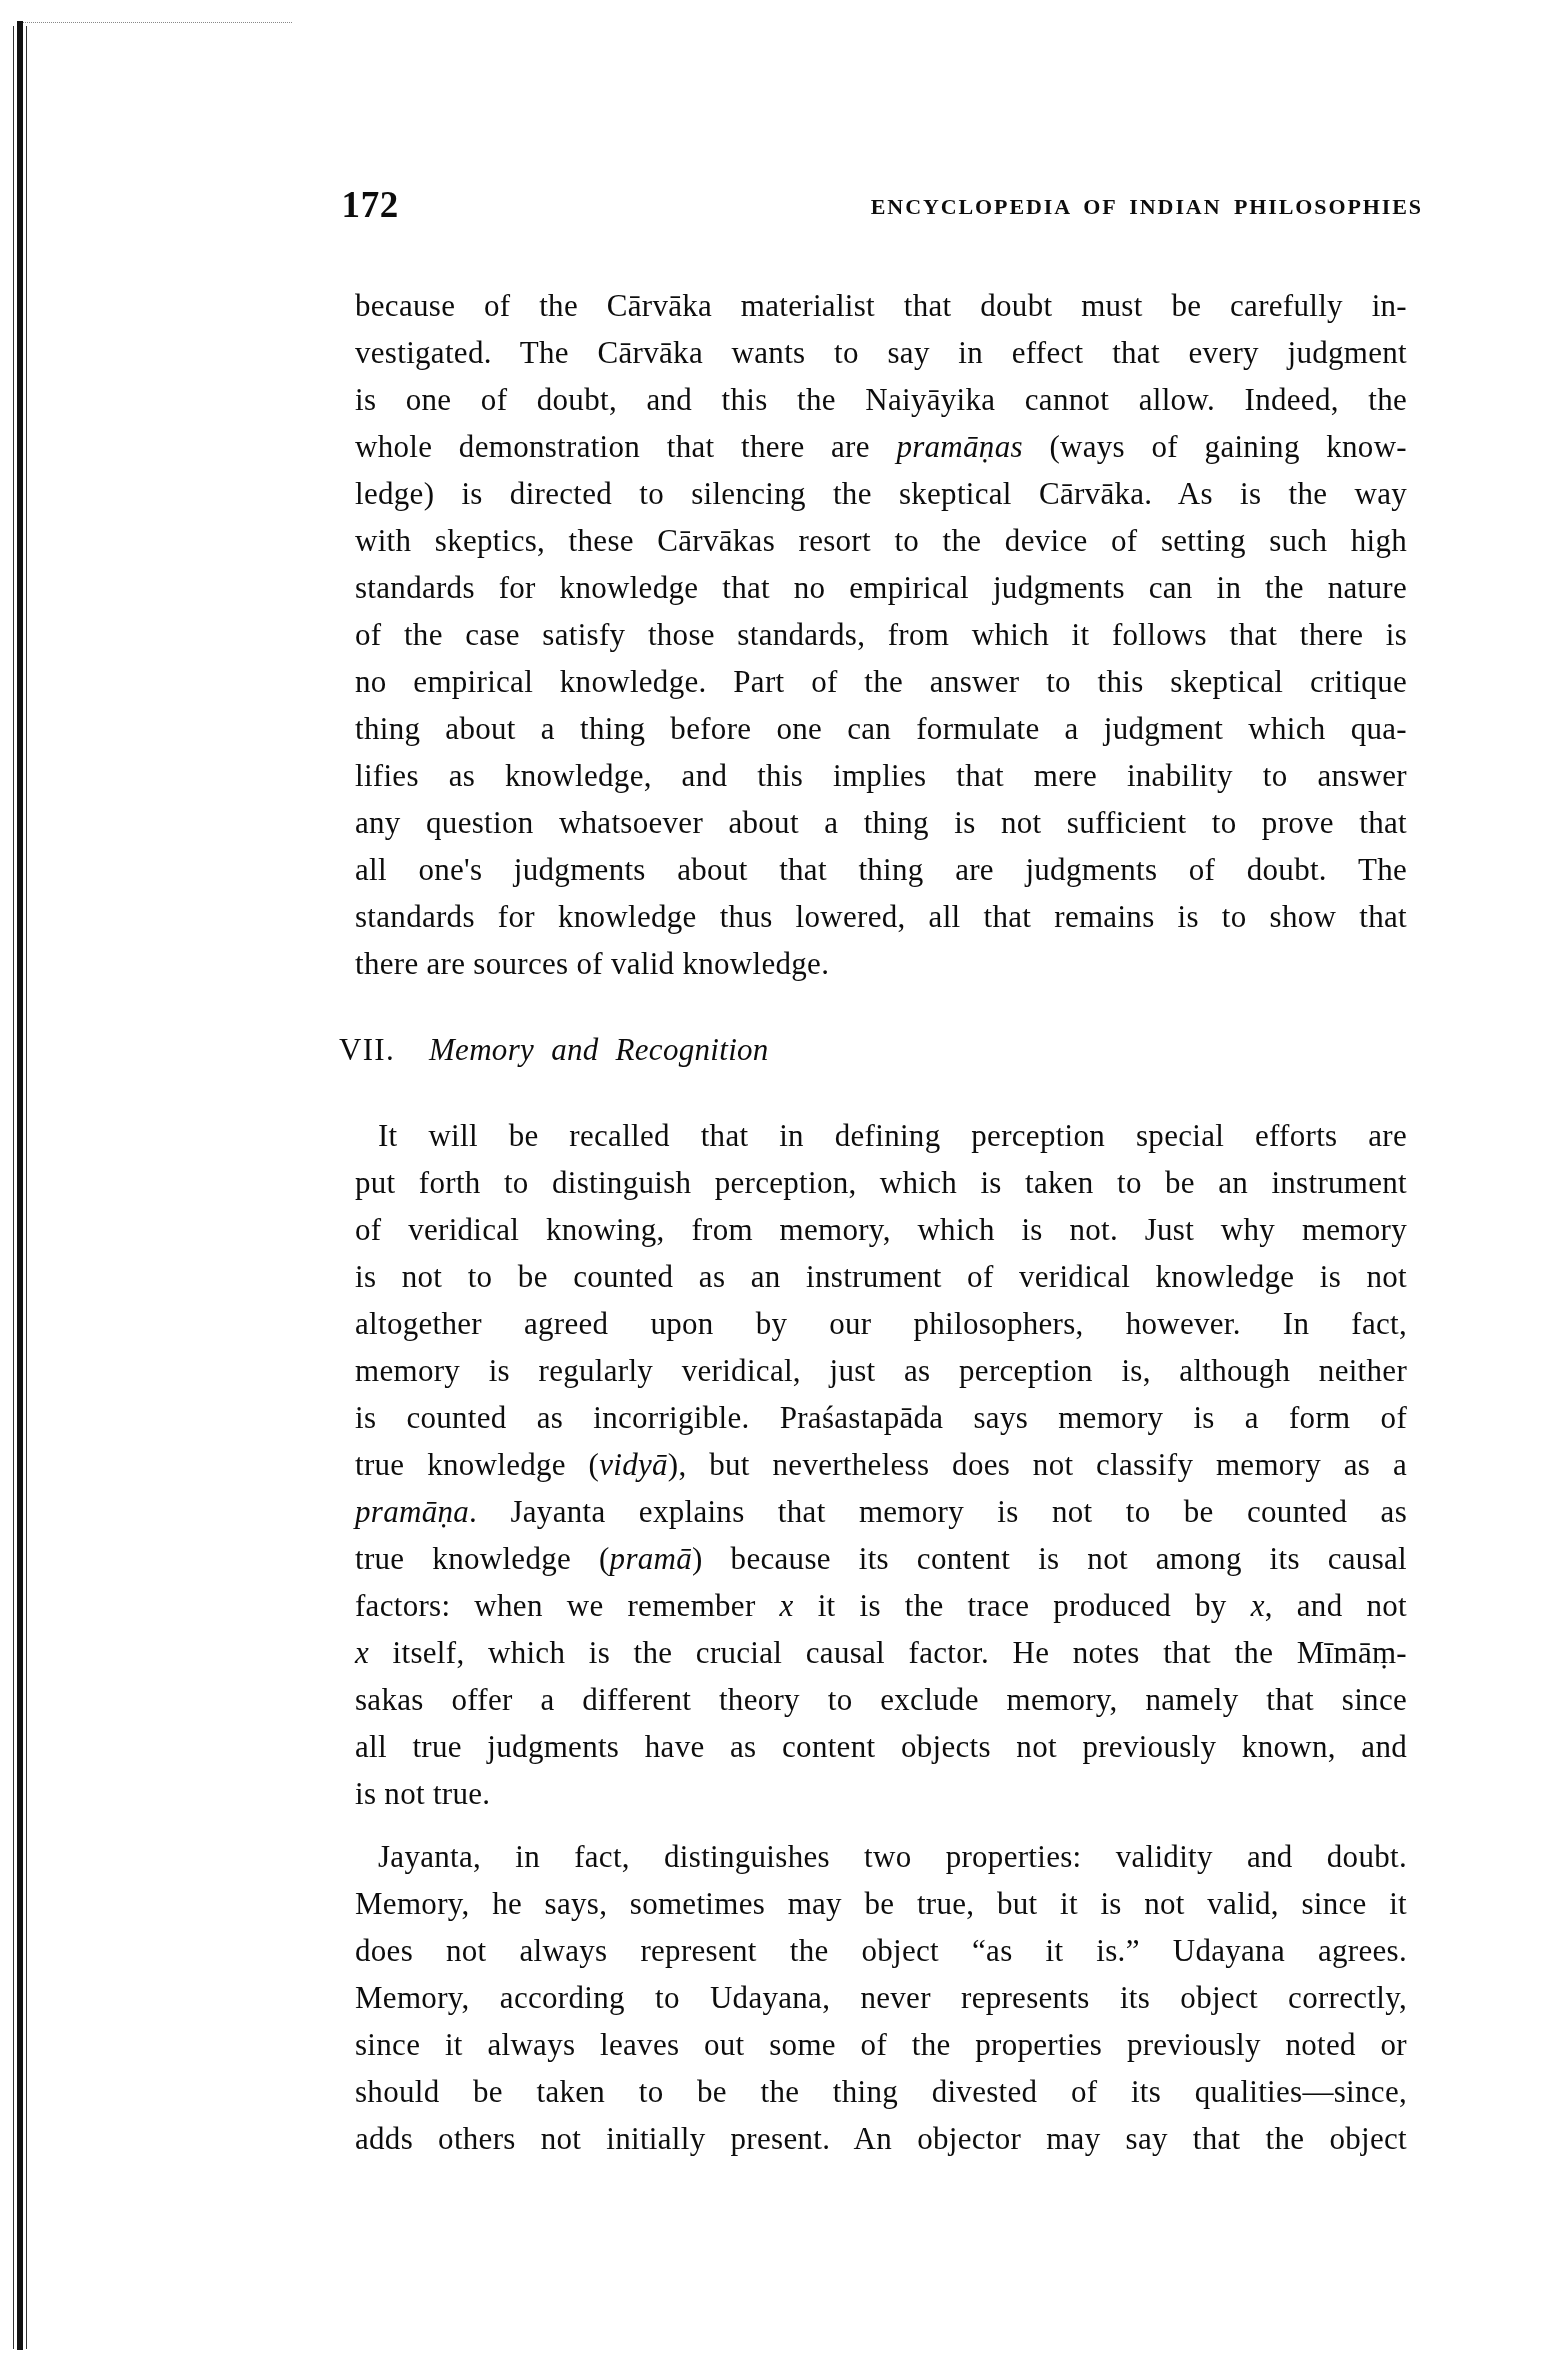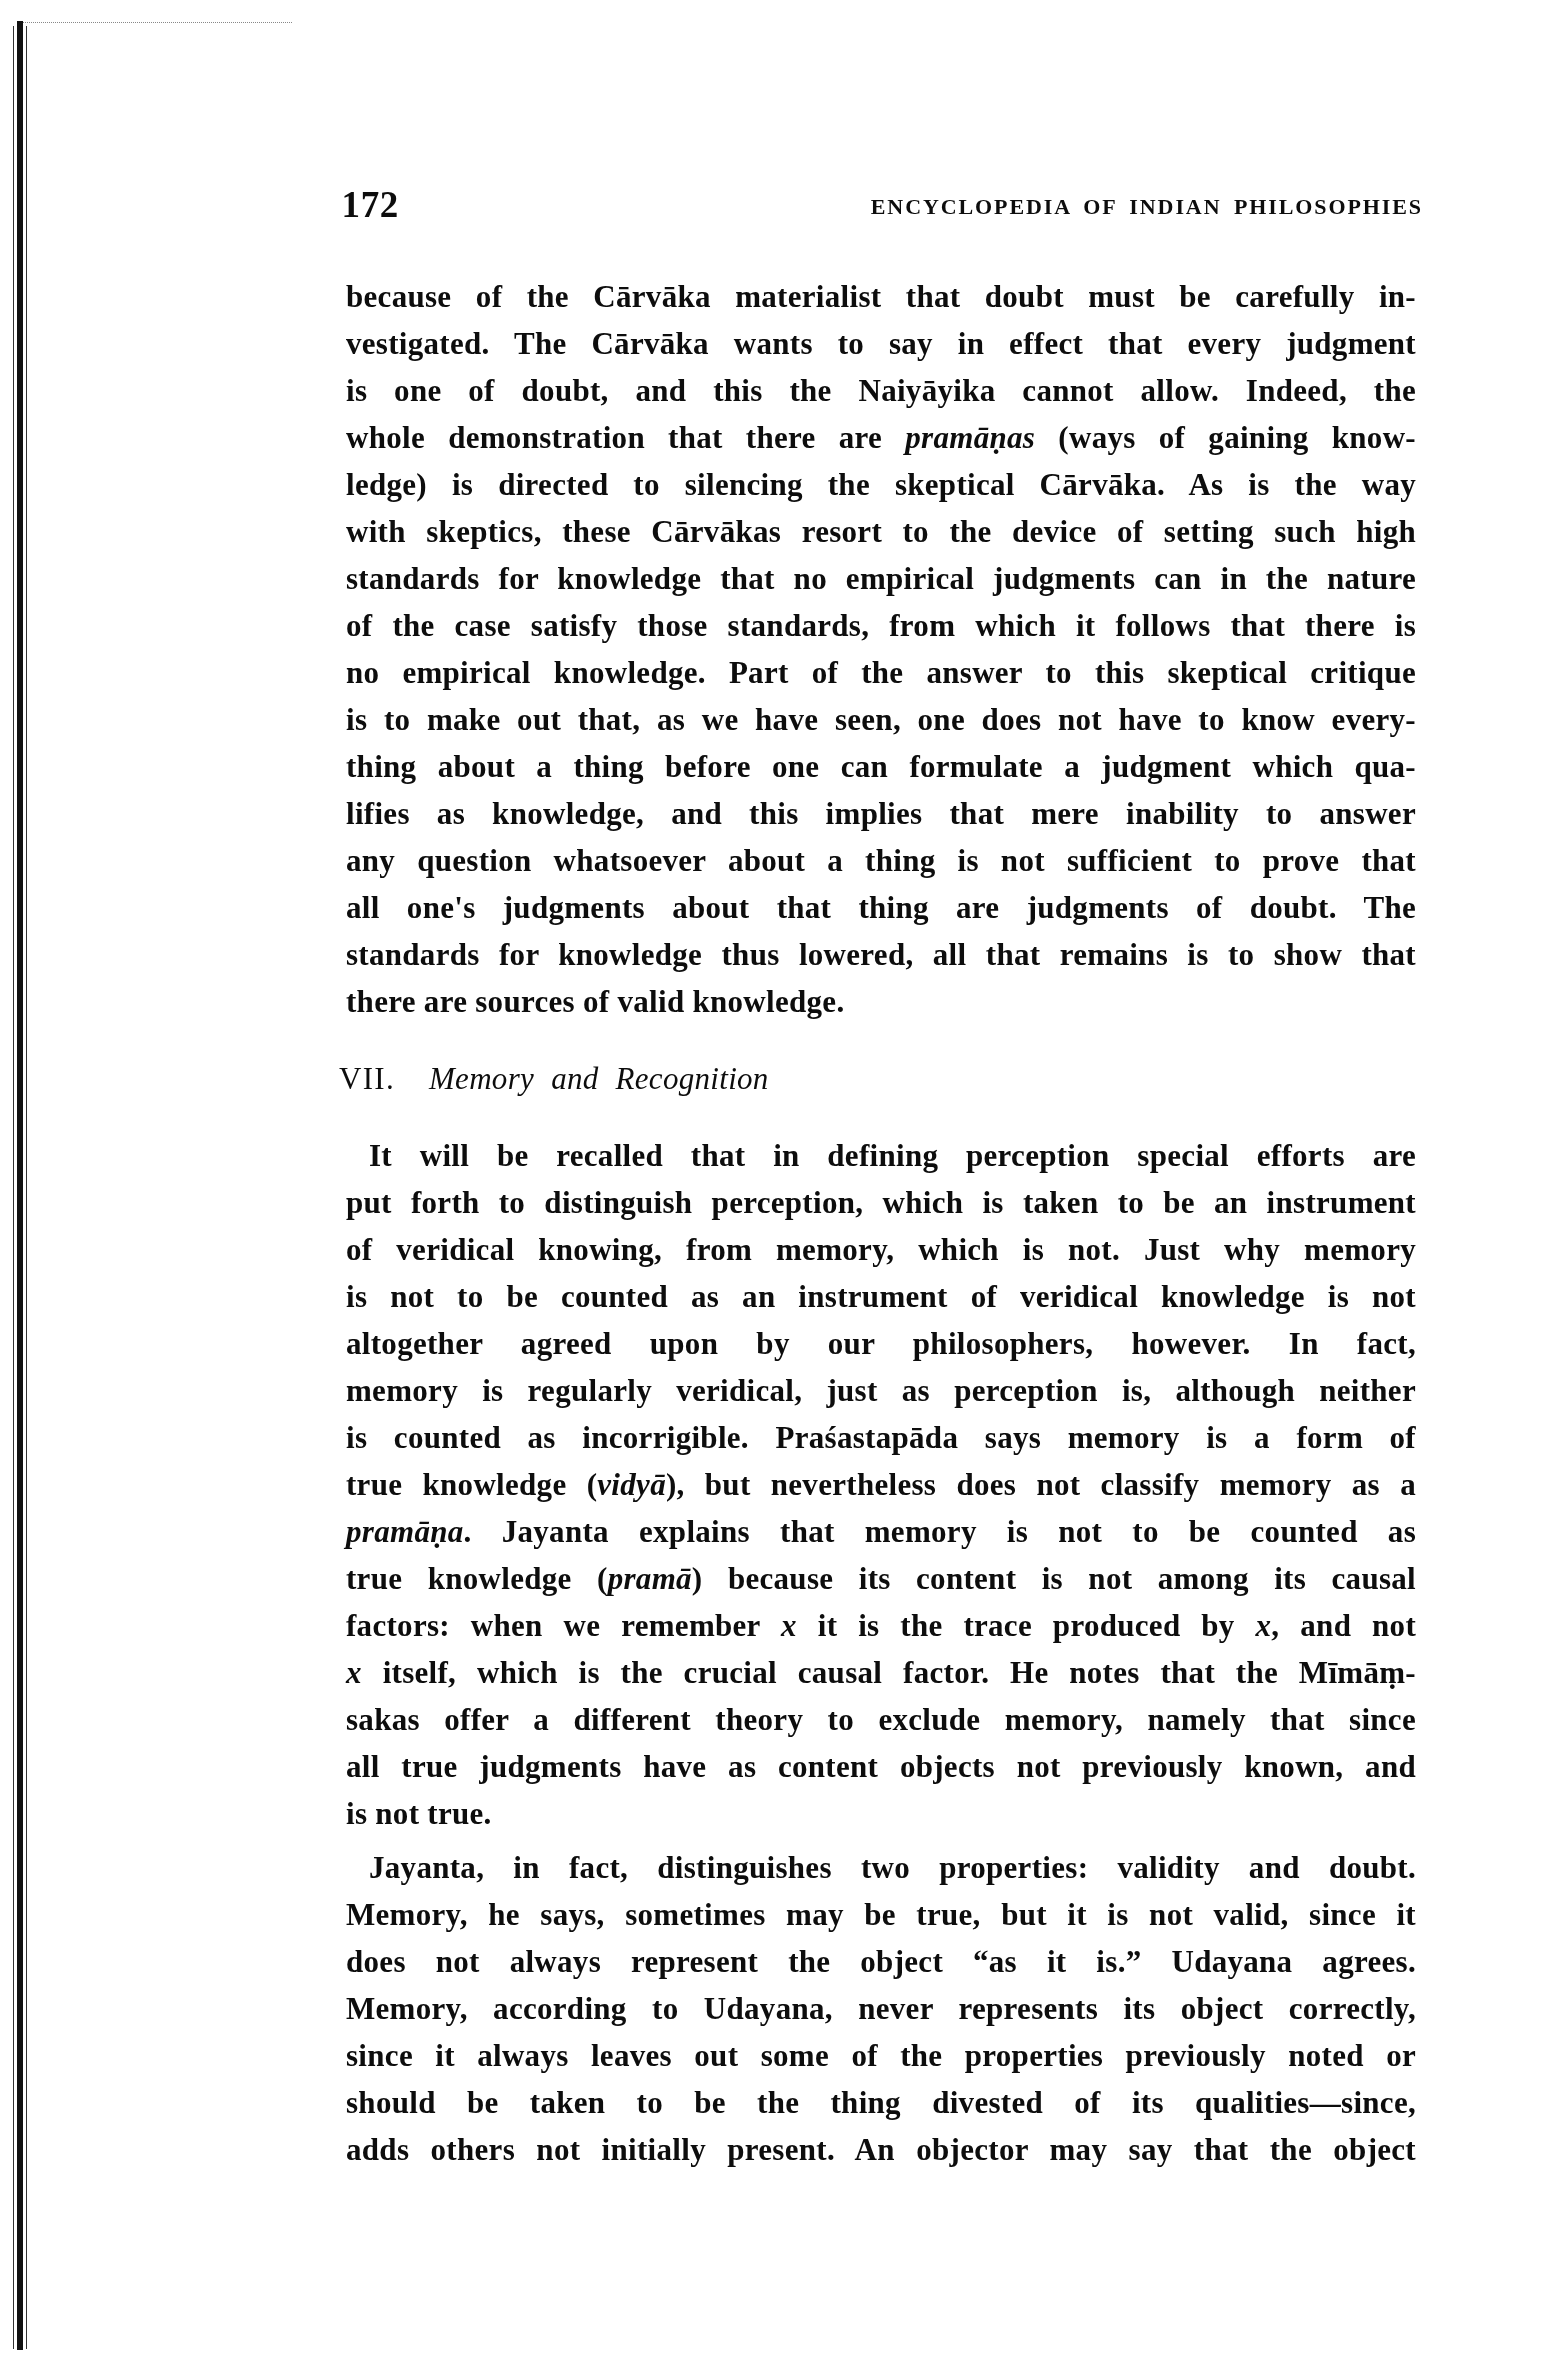--- a/index.html
+++ b/index.html
@@ -75,24 +75,23 @@
     position: absolute;
     left: 339px;
     top: 266px;
     width: 1084px;
     font-size: 31px;
     line-height: 47px;
     text-align: justify;
     letter-spacing: 0.3px;
   }
   .para {
-    margin: 7px;
+    margin: 16px;
     text-align: justify;
     text-align-last: auto;
-    font-weight: bold;
   }
   .line {
     display: block;
     text-align: justify;
     text-align-last: justify;
     white-space: nowrap;
     height: 47px;
   }
   .line.last {
     text-align-last: left;
@@ -134,21 +133,20 @@
   <div class="para">
     <span class="line">because of the Cārvāka materialist that doubt must be carefully in-</span>
     <span class="line">vestigated.  The Cārvāka wants to say in effect that every judgment</span>
     <span class="line">is one of doubt, and this the Naiyāyika cannot allow.  Indeed, the</span>
     <span class="line"><span>whole demonstration that there are</span> <i>pramāṇas</i> <span>(ways of gaining know-</span></span>
     <span class="line">ledge) is directed to silencing the skeptical Cārvāka.  As is the way</span>
     <span class="line">with skeptics, these Cārvākas resort to the device of setting such high</span>
     <span class="line">standards for knowledge that no empirical judgments can in the nature</span>
     <span class="line">of the case satisfy those standards, from which it follows that there is</span>
     <span class="line">no empirical knowledge.  Part of the answer to this skeptical critique</span>
-    <span class="line">is to make out that, as we have seen, one does not have to know every-</span>
     <span class="line">thing about a thing before one can formulate a judgment which qua-</span>
     <span class="line">lifies as knowledge, and this implies that mere inability to answer</span>
     <span class="line">any question whatsoever about a thing is not sufficient to prove that</span>
     <span class="line">all one's judgments about that thing are judgments of doubt.  The</span>
     <span class="line">standards for knowledge thus lowered, all that remains is to show that</span>
     <span class="line last">there are sources of valid knowledge.</span>
   </div>
 
   <h2 class="section-heading">
     <span class="num">VII.</span><span class="title">Memory and Recognition</span>

